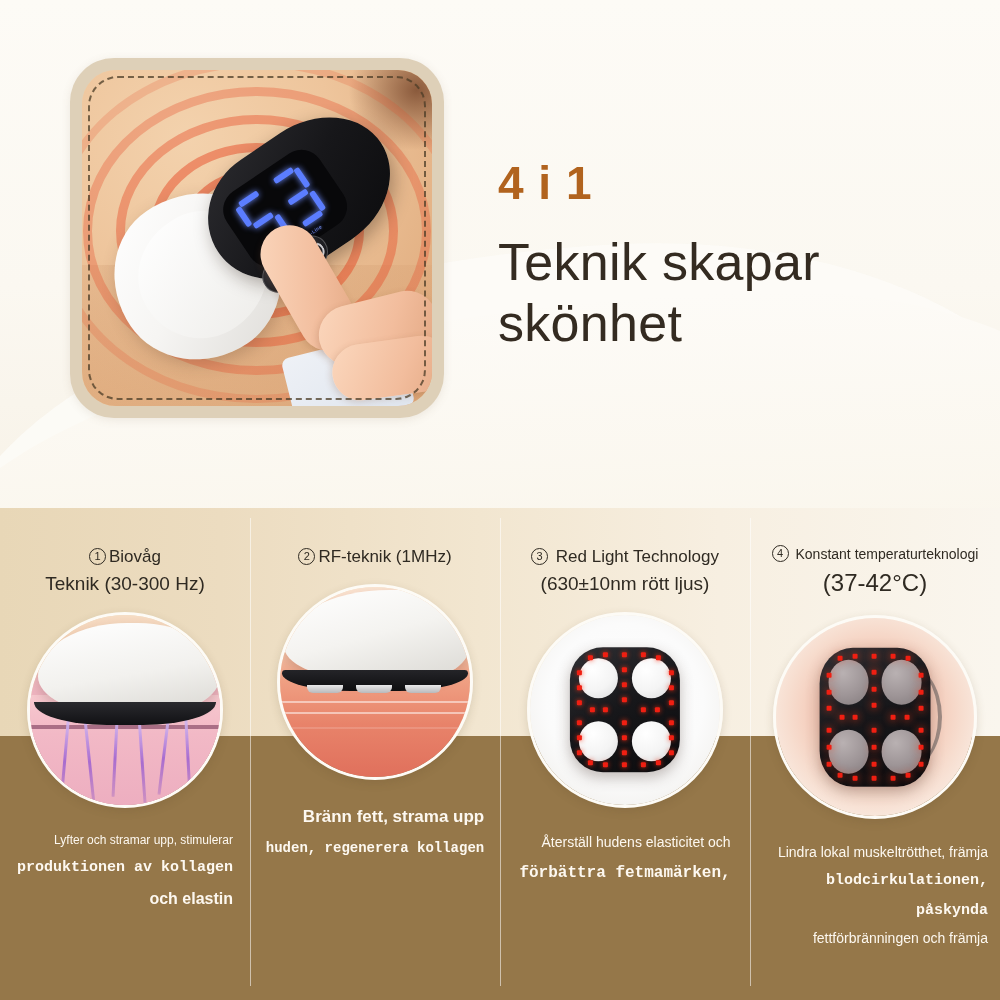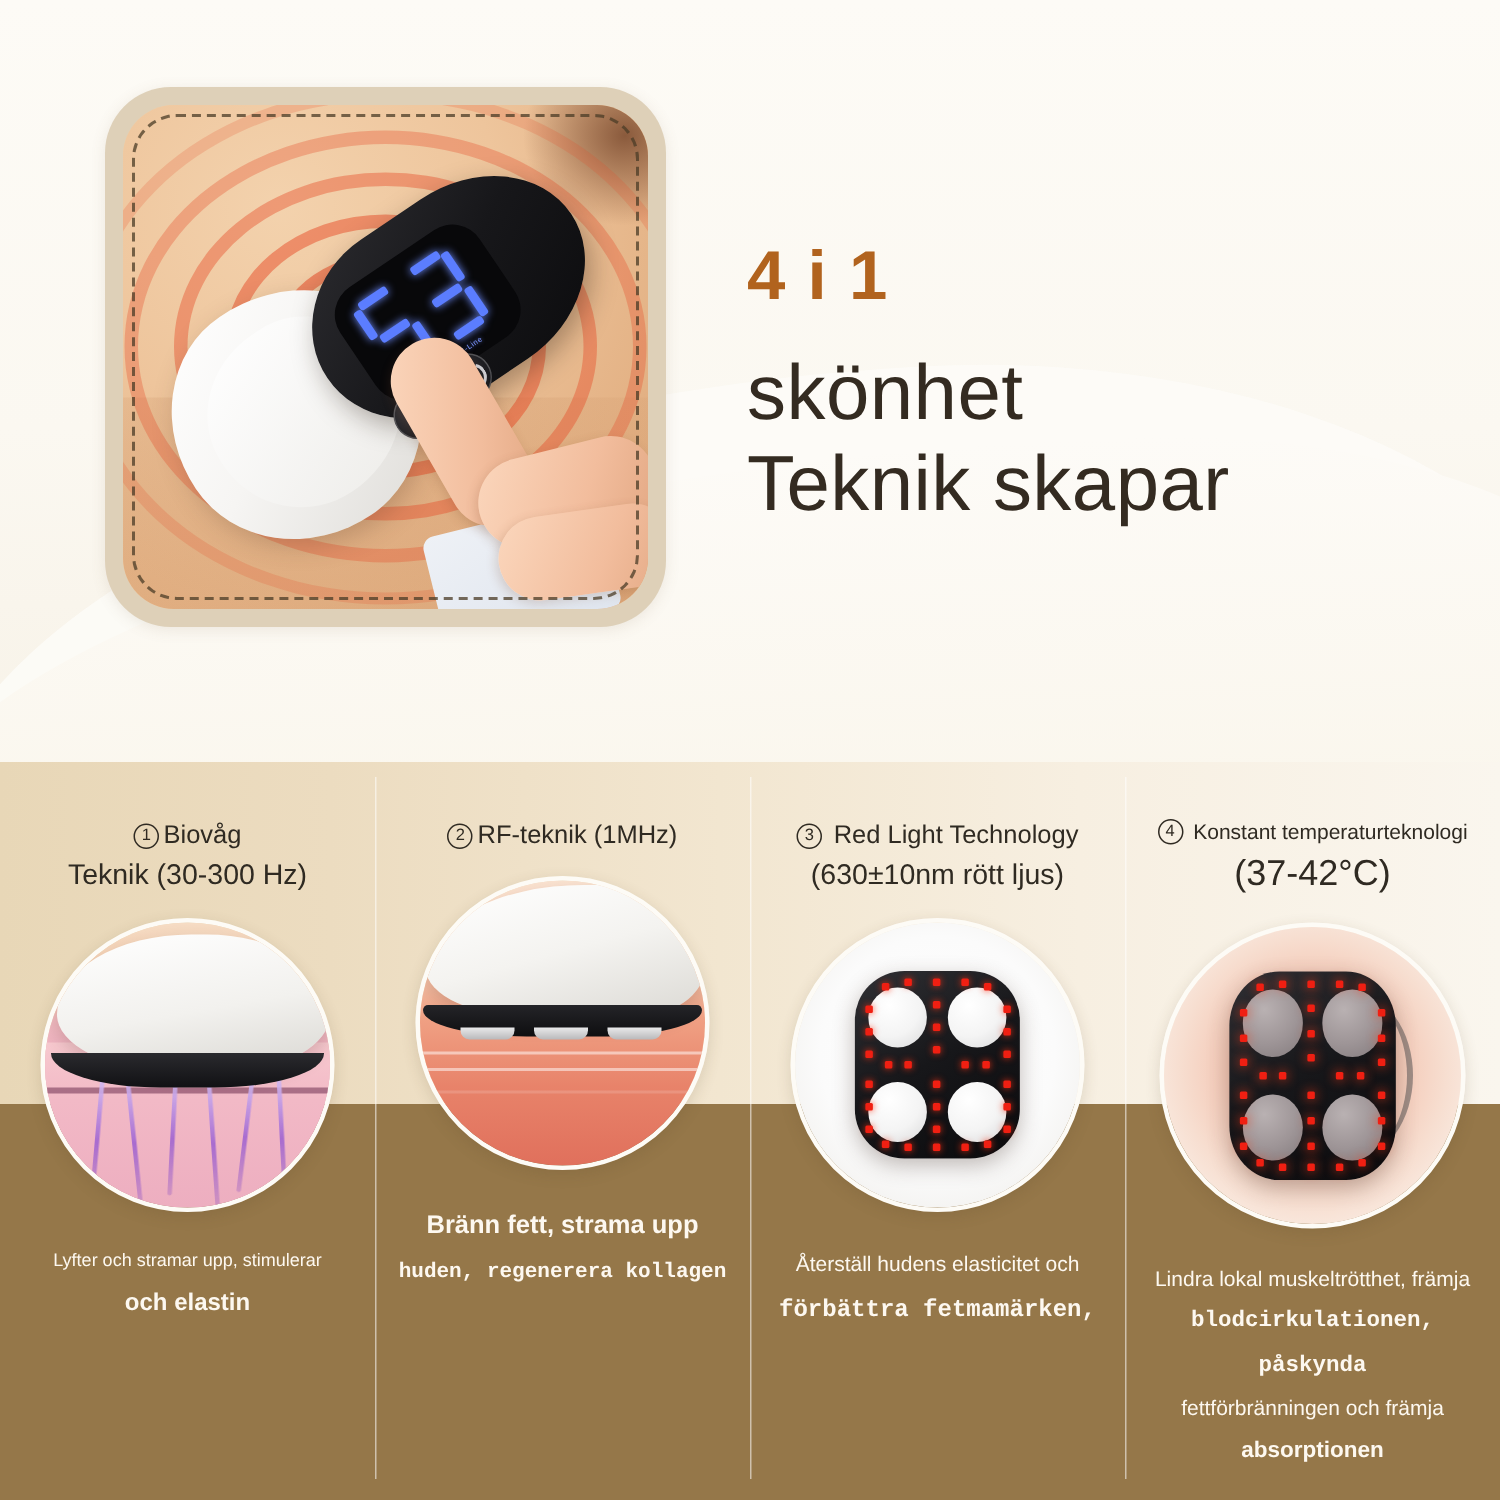--- a/index.html
+++ b/index.html
@@ -355,21 +355,21 @@
     width:34%; height:56%;
     border-right:4px solid #4a4a4d;
     border-radius:0 60% 60% 0 / 0 50% 50% 0;
     opacity:.5;
   }
 
   
   .caption{
     margin-top:20px;
     padding:0 12px;
-    text-align:center;
+    text-align:right;
     color:#fdf8f0;
     line-height:2.05;
   }
   .caption .c1{ font-size:12px; }
   .caption .c2{ font-size:15px; font-weight:700;font-family:Liberation Mono, monospace; }
   .caption .c3{ font-size:16px; font-weight:700; }
   .col-2 .caption .c1{ font-size:17px; font-weight:700; }
   .col-2 .caption .c2{ font-size:14px; }
   .col-3 .caption .c1{ font-size:14px; }
   .col-3 .caption .c2,
@@ -440,22 +440,22 @@
         <div class="finger f3"></div>
       </div>
 
       <div class="hero-dash"></div>
     </div>
   </div>
 
   <div class="headline">
     <div class="eyebrow">4 i 1</div>
     <div class="h-title">
+      <div>Teknik skapar</div>
       <div>skönhet</div>
-      <div>Teknik skapar</div>
     </div>
   </div>
 
   <div class="cols">
 
     <div class="col col-1">
       <div class="col-head">
         <div class="l1">
           <span class="num">1</span><span>Biovåg</span>
         </div>
@@ -469,20 +469,21 @@
         <div class="bolt" style="left:30%; top:44%; height:56%; transform:rotate(-6deg);"></div>
         <div class="bolt" style="left:44%; top:46%; height:50%; transform:rotate(3deg);"></div>
         <div class="bolt" style="left:58%; top:45%; height:54%; transform:rotate(-4deg);"></div>
         <div class="bolt" style="left:70%; top:47%; height:48%; transform:rotate(7deg);"></div>
         <div class="bolt" style="left:82%; top:46%; height:50%; transform:rotate(-3deg);"></div>
         <div class="t1-dev"></div>
         <div class="t1-plate"></div>
       </div>
       <div class="caption">
         <div class="c1">Lyfter och stramar upp, stimulerar</div>
+        <div class="c2">produktionen av kollagen</div>
         <div class="c3">och elastin</div>
       </div>
     </div>
 
     <div class="col col-2">
       <div class="col-head">
         <div class="l1">
           <span class="num">2</span><span>RF-teknik (1MHz)</span>
         </div>
         <div class="l2"></div>
@@ -604,18 +605,17 @@
           <div class="led" style="left:18%; top:48%"></div>
           <div class="led" style="left:30%; top:48%"></div>
           <div class="led" style="left:64%; top:48%"></div>
           <div class="led" style="left:77%; top:48%"></div>
         </div>
       </div>
       <div class="caption">
         <div class="c1">Lindra lokal muskeltrötthet, främja</div>
         <div class="c2">blodcirkulationen, påskynda</div>
         <div class="c3">fettförbränningen och främja</div>
-        <div class="c4">absorptionen</div>
       </div>
     </div>
 
   </div>
 </div>
 
 </body></html>

